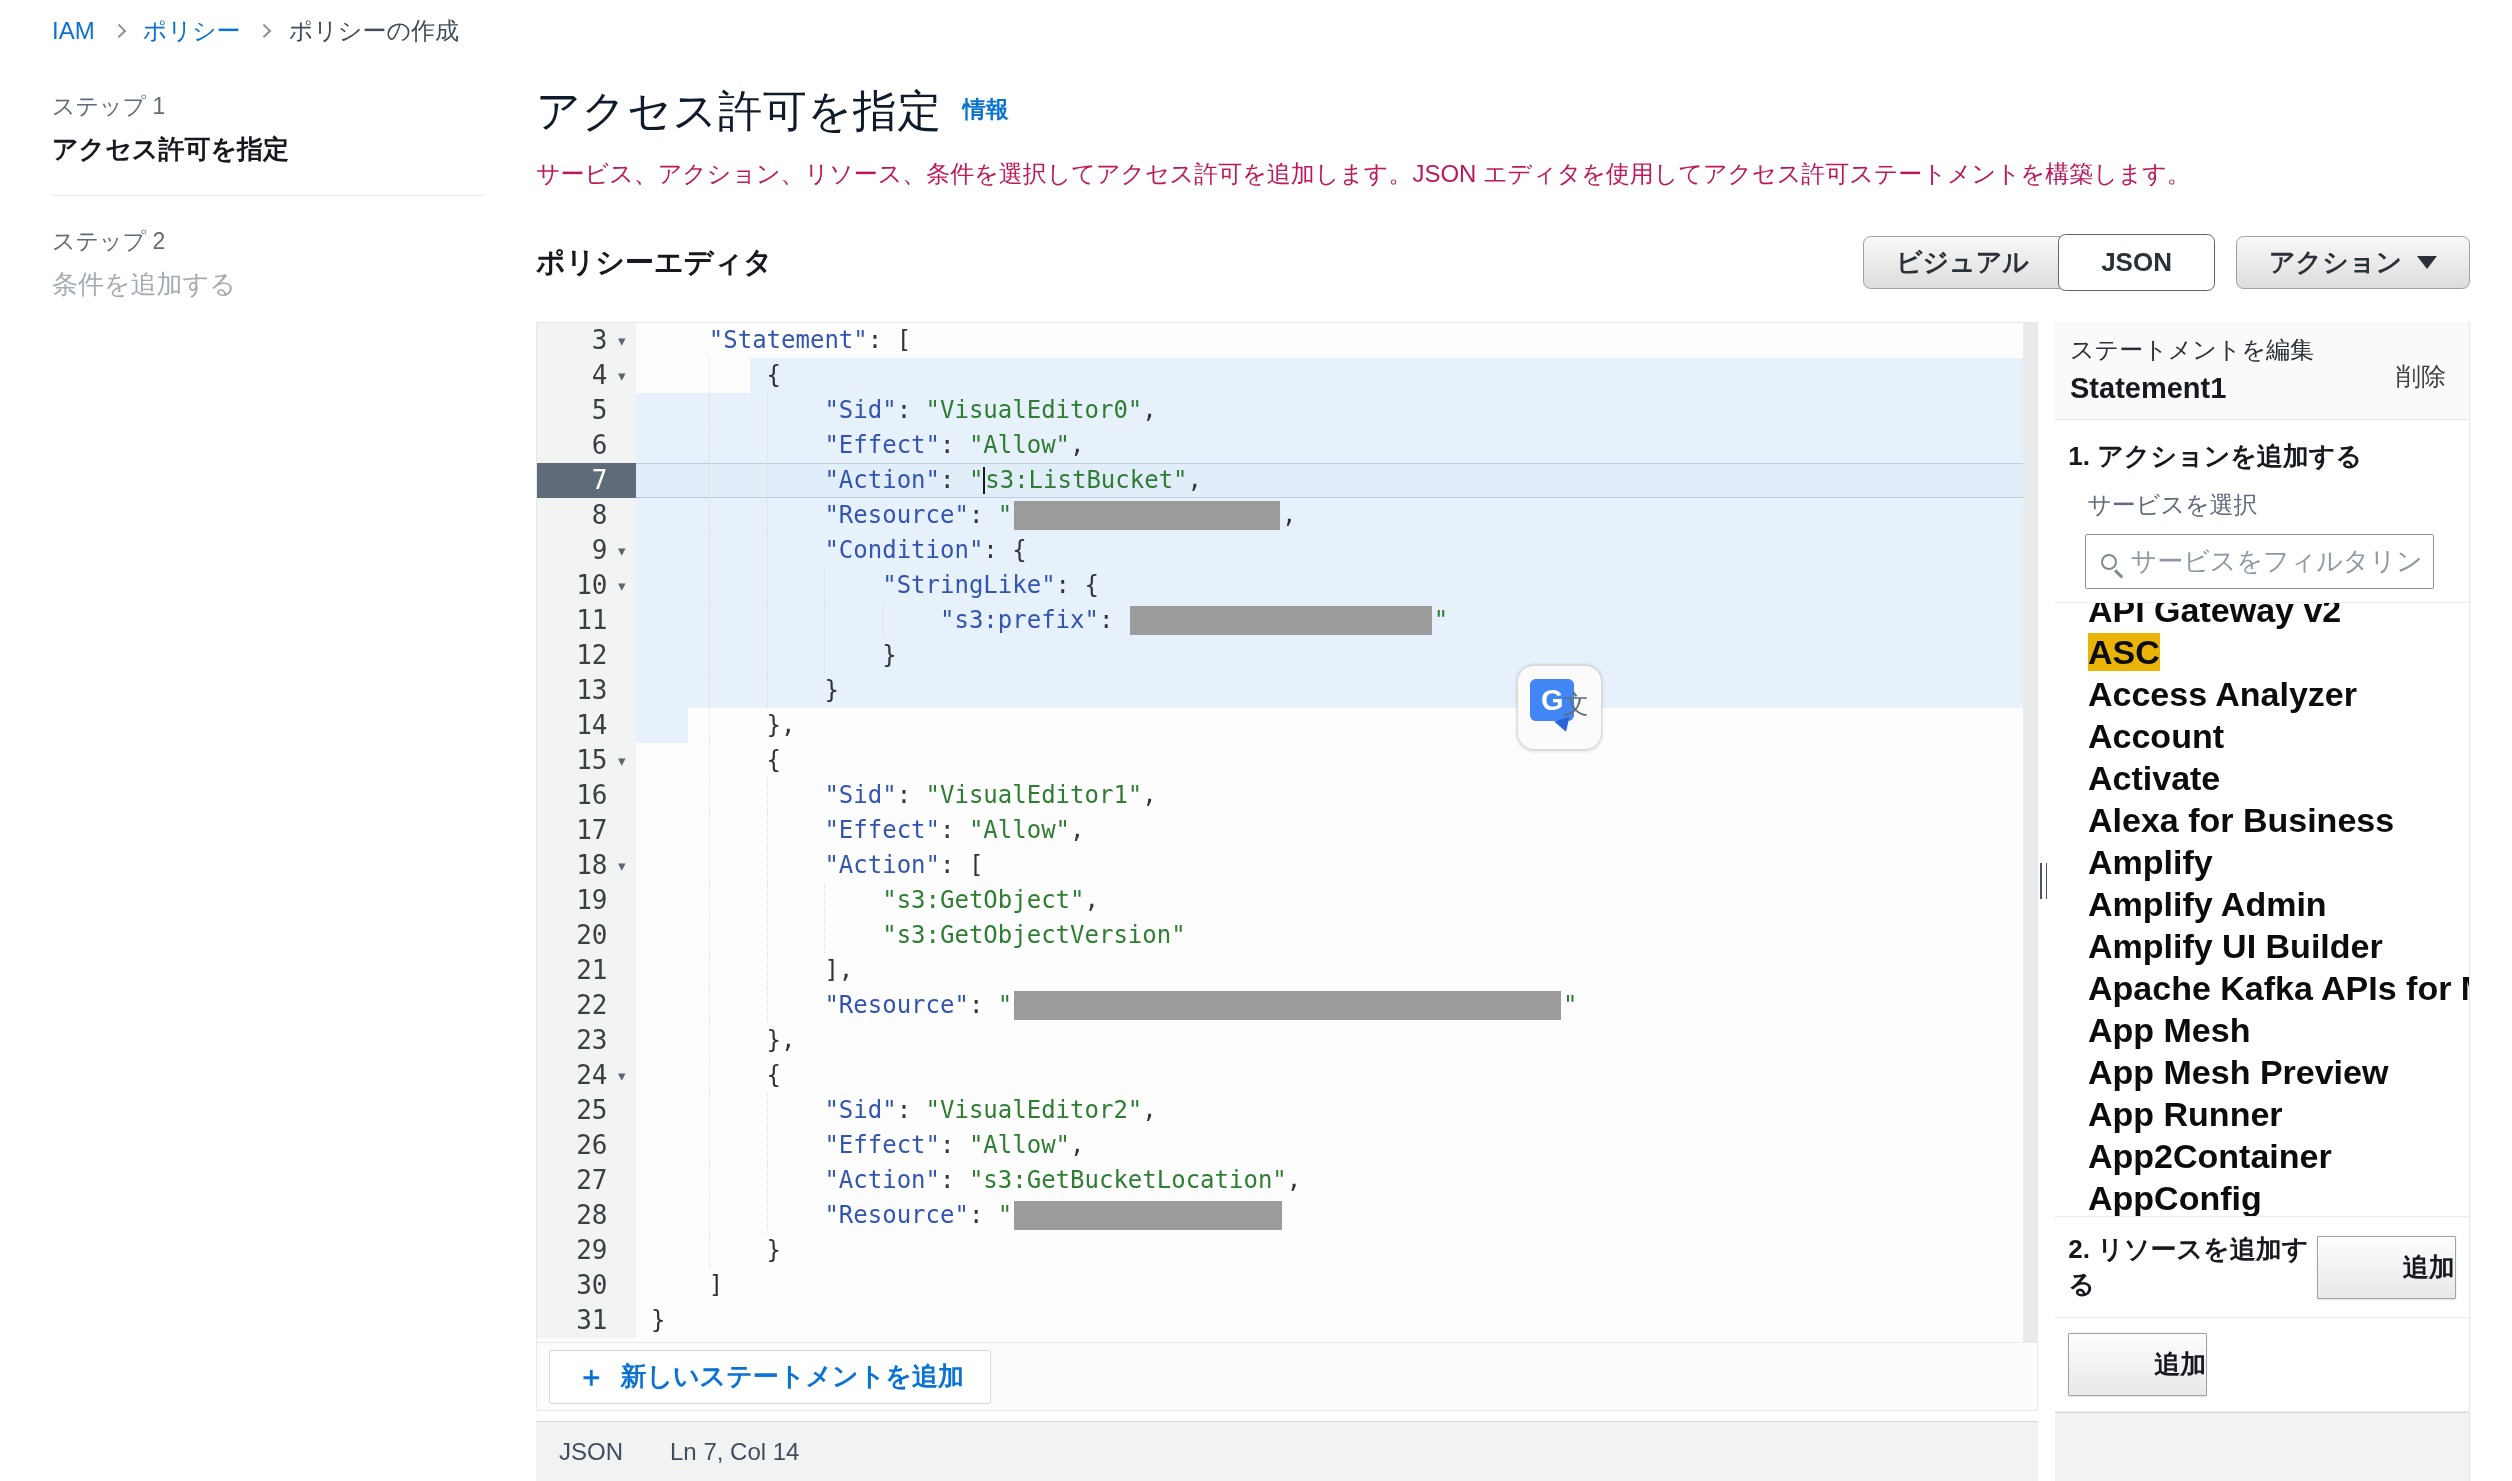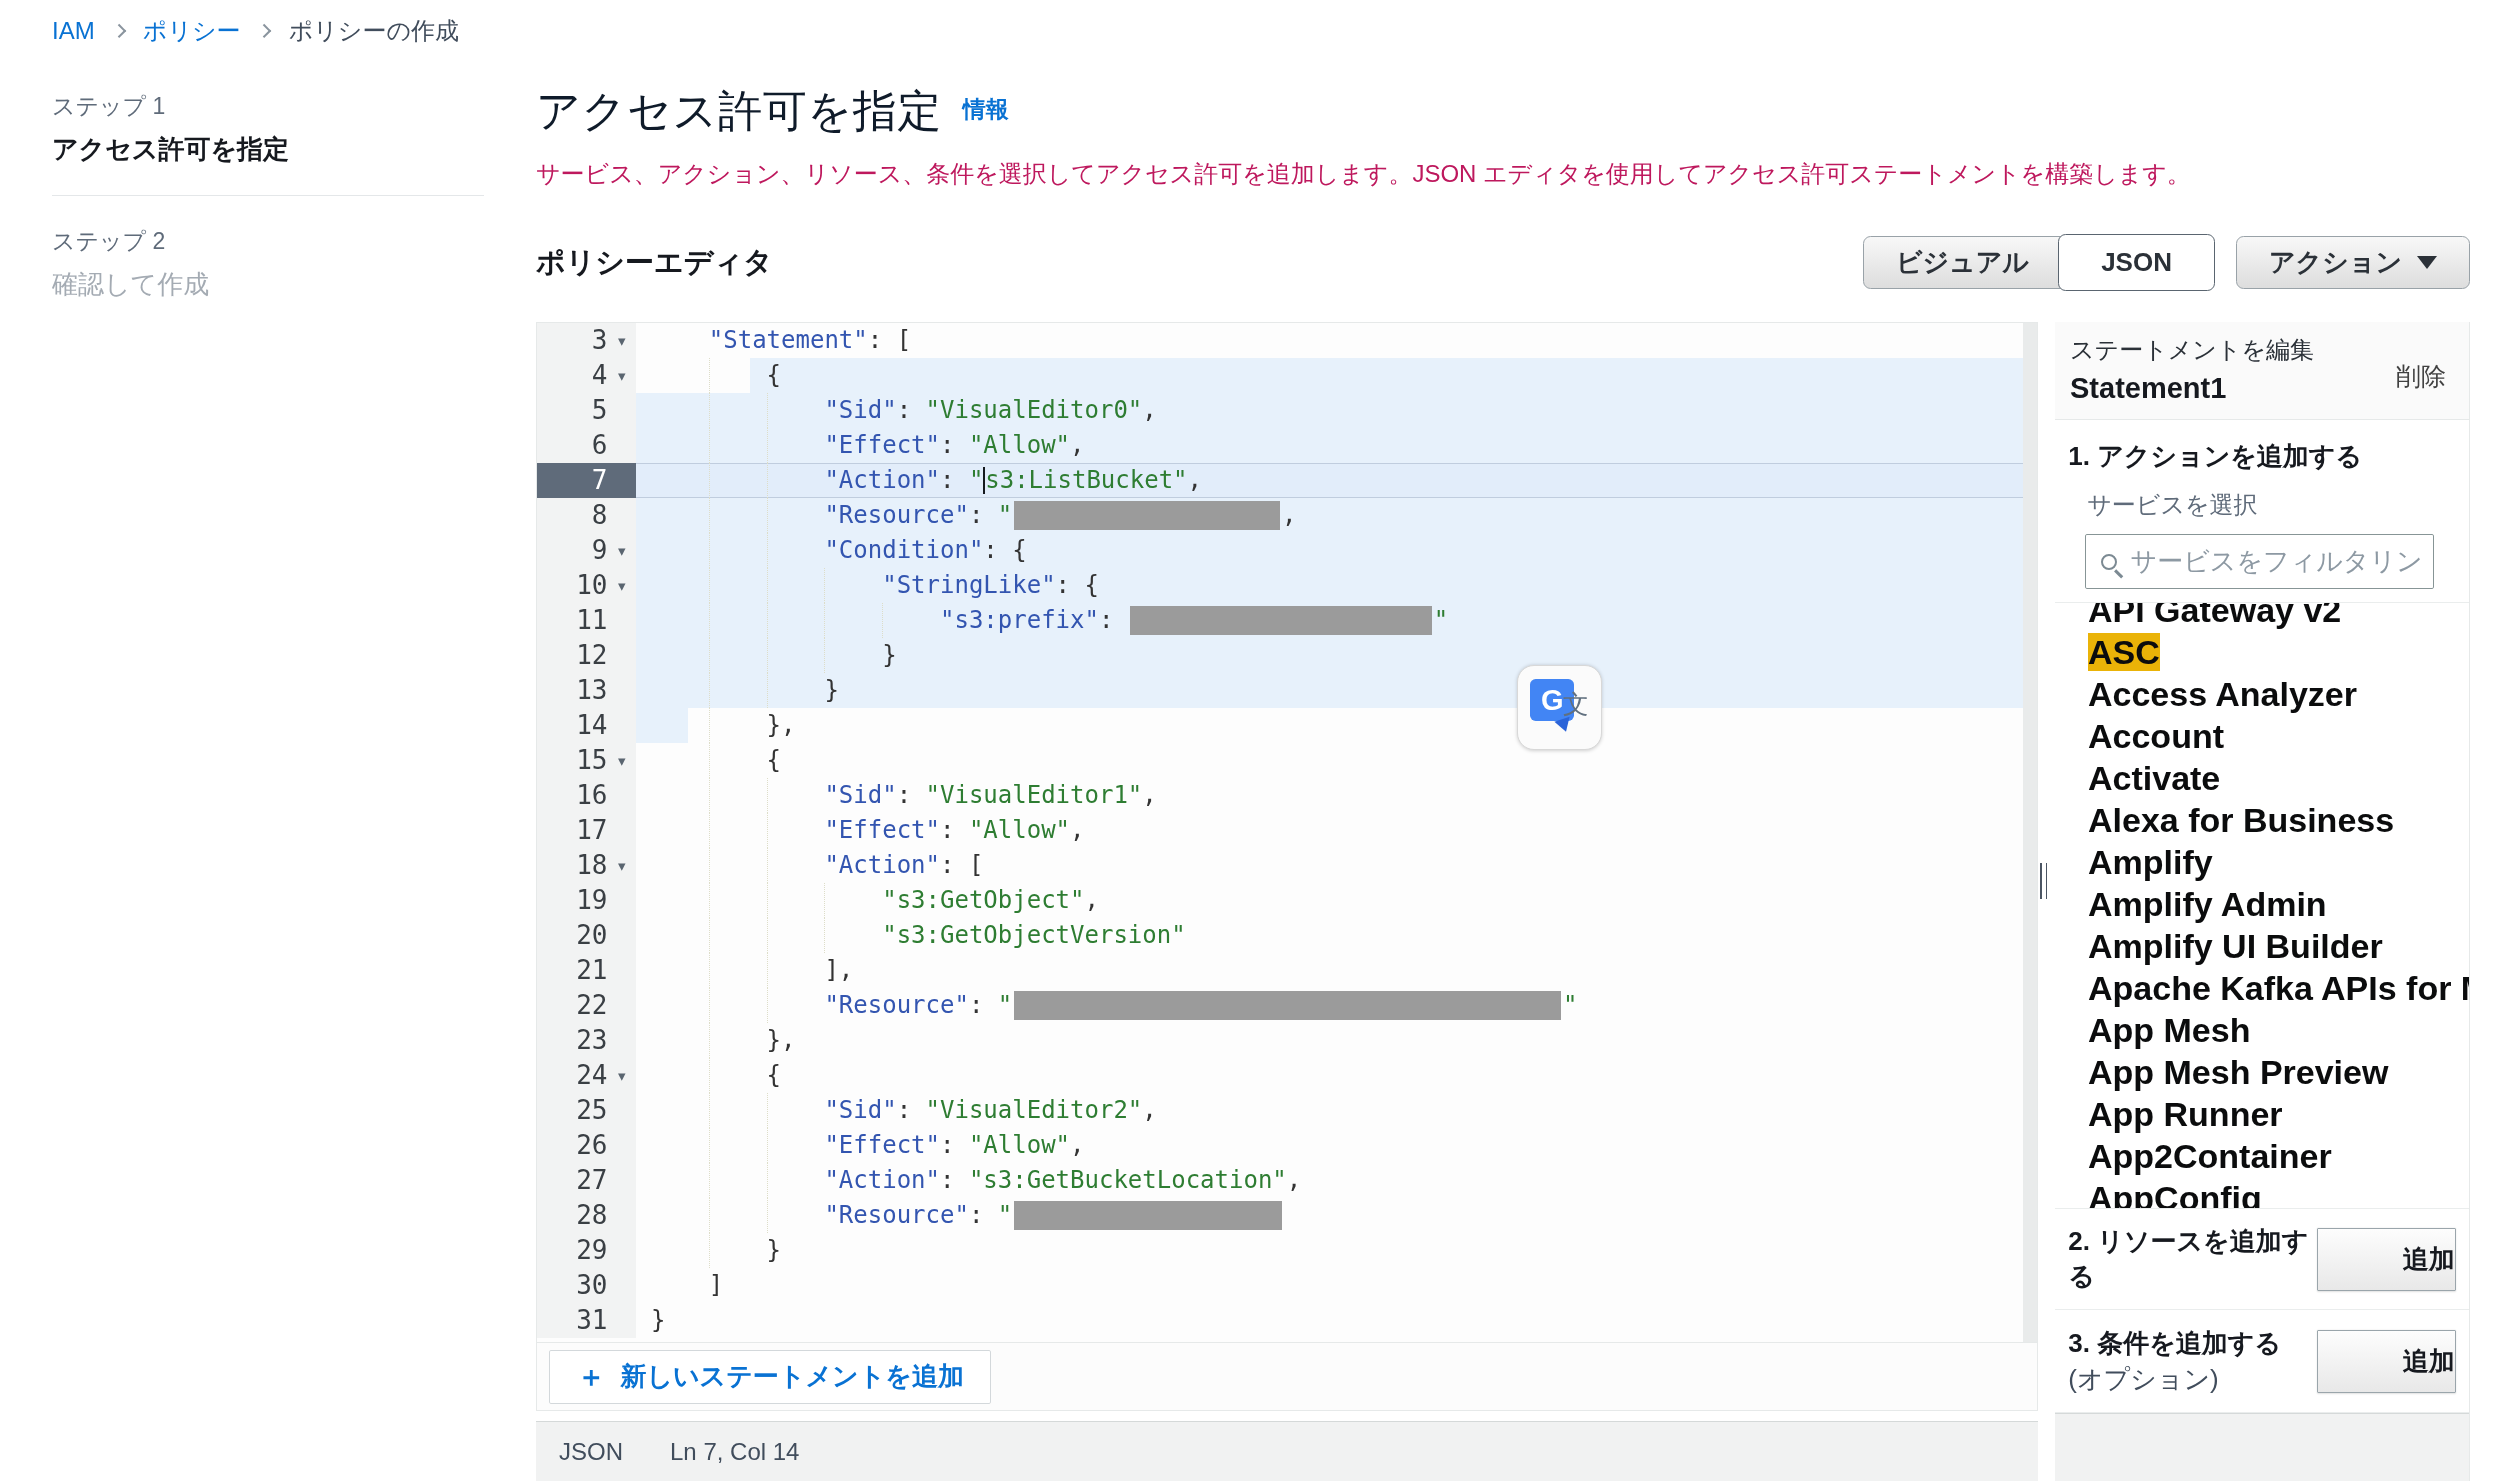--- a/index.html
+++ b/index.html
@@ -107,21 +107,21 @@
   <a>ポリシー</a>
   <span class="chev"></span>
   <span class="crumb-current">ポリシーの作成</span>
 </nav>
 
 <aside class="steps">
   <div class="step-label">ステップ 1</div>
   <div class="step-title-active">アクセス許可を指定</div>
   <hr>
   <div class="step-label">ステップ 2</div>
-  <div class="step-title-future">確認して作成</div>
+  <div class="step-title-future">条件を追加する</div>
 </aside>
 
 <header class="page-head">
   <h1 class="page-title">アクセス許可を指定</h1><a class="info-link">情報</a>
   <div class="page-desc">サービス、アクション、リソース、条件を選択してアクセス許可を追加します。JSON エディタを使用してアクセス許可ステートメントを構築します。</div>
 </header>
 
 <div class="editor-head">
   <h2 class="editor-title">ポリシーエディタ</h2>
   <div class="head-buttons">
@@ -397,21 +397,20 @@
           <div class="service-item"><span>App Runner</span></div>
           <div class="service-item"><span>App2Container</span></div>
           <div class="service-item"><span>AppConfig</span></div>
         </div>
     </div>
     <div class="panel-row">
       <span class="row-title">2. リソースを追加する</span>
       <button class="btn-add">追加</button>
     </div>
     <div class="panel-row">
-      <span class="row-title-wrap"><b>3. 条件を追加する</b><span class="row-title-suffix"> (オプション)</span></span>
       <button class="btn-add">追加</button>
     </div>
     <div class="panel-foot"></div>
   </aside>
 </div>
 
 <div class="translate-btn">
   <div class="tr-blue">G</div>
   <div class="tr-tail"></div>
   <div class="tr-char">文</div>

